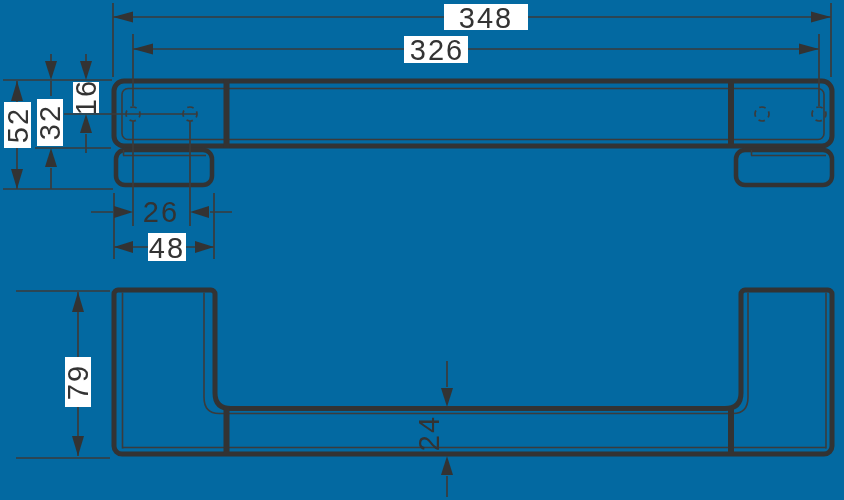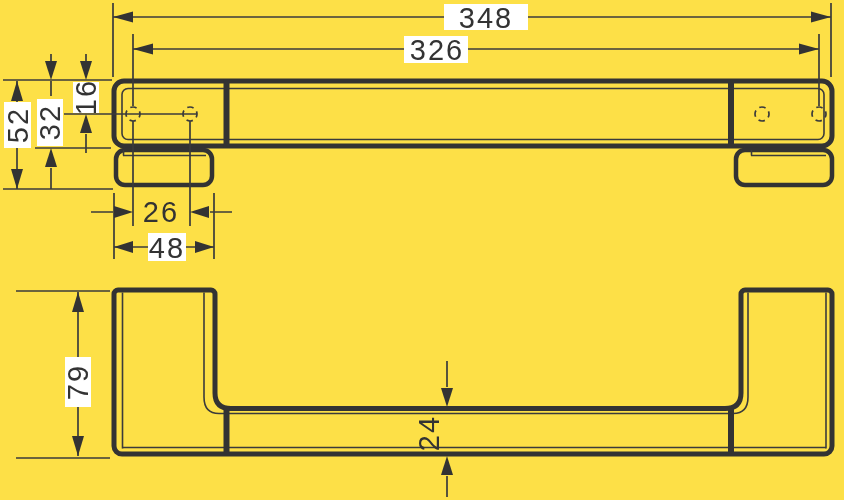--- a/index.html
+++ b/index.html
@@ -3,21 +3,21 @@
 <meta charset="utf-8">
 <style>
   html, body {
     margin: 0;
     padding: 0;
     background: #ffffff;
   }
   .drawing-wrap {
     width: 844px;
     height: 500px;
-    background: #fde047;
+    background: #0369a1;
     position: relative;
     overflow: hidden;
   }
   svg text {
     font-family: "Liberation Sans", "DejaVu Sans", sans-serif;
     font-size: 29px;
     letter-spacing: 2px;
     fill: #333333;
   }
   .thick  { fill: none; stroke: #333333; stroke-width: 5;   stroke-linejoin: round; }

